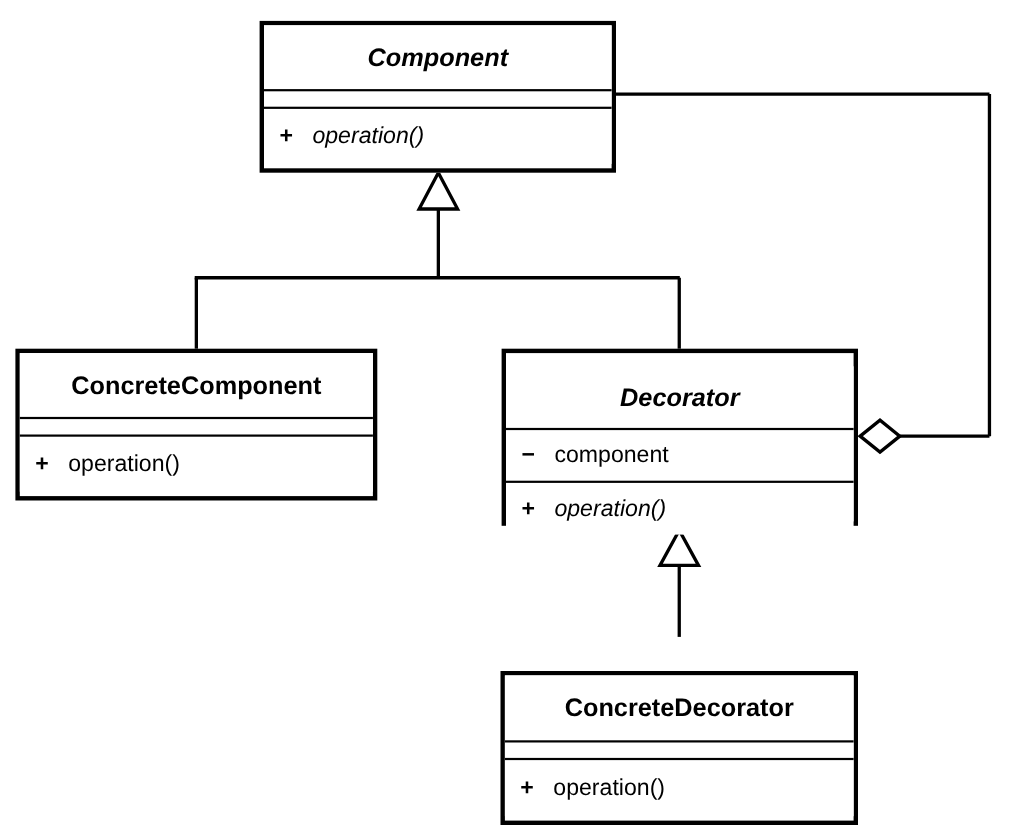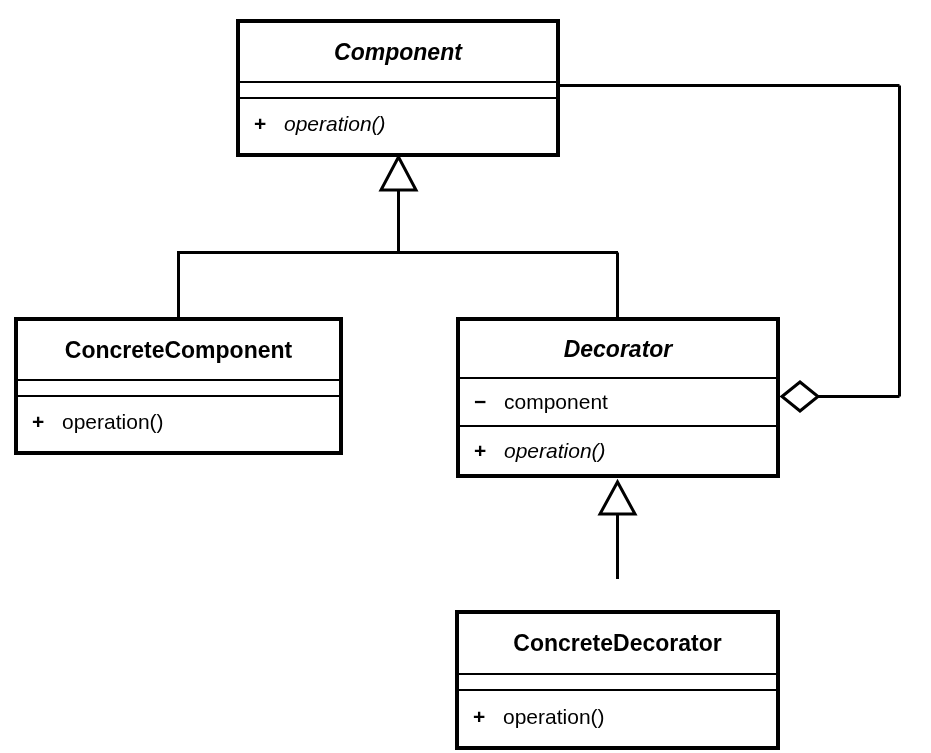--- a/index.html
+++ b/index.html
@@ -126,21 +126,21 @@
   <div class="uml-class-box" style="left:14px; top:317px; width:329px; height:138px;">
     <div class="uml-compartment uml-name-compartment" style="height:58px;">ConcreteComponent</div>
     <div class="uml-compartment uml-empty-compartment sep"></div>
     <div class="uml-compartment uml-member-compartment sep" style="height:52px;">
       <span class="uml-visibility">+</span>
       <span class="uml-member-name">operation()</span>
     </div>
   </div>
 
   <div class="uml-class-box" style="left:456px; top:317px; width:324px; height:161px;">
-    <div class="uml-compartment uml-name-compartment abstract" style="height:56px;">Decorator</div>
+    <div class="uml-compartment uml-name-compartment abstract" style="height:56px;margin-top:12px;">Decorator</div>
     <div class="uml-compartment uml-member-compartment sep" style="height:48px;">
       <span class="uml-visibility">−</span>
       <span class="uml-member-name">component</span>
     </div>
     <div class="uml-compartment uml-member-compartment sep" style="height:49px;">
       <span class="uml-visibility">+</span>
       <span class="uml-member-name abstract">operation()</span>
     </div>
   </div>
 

